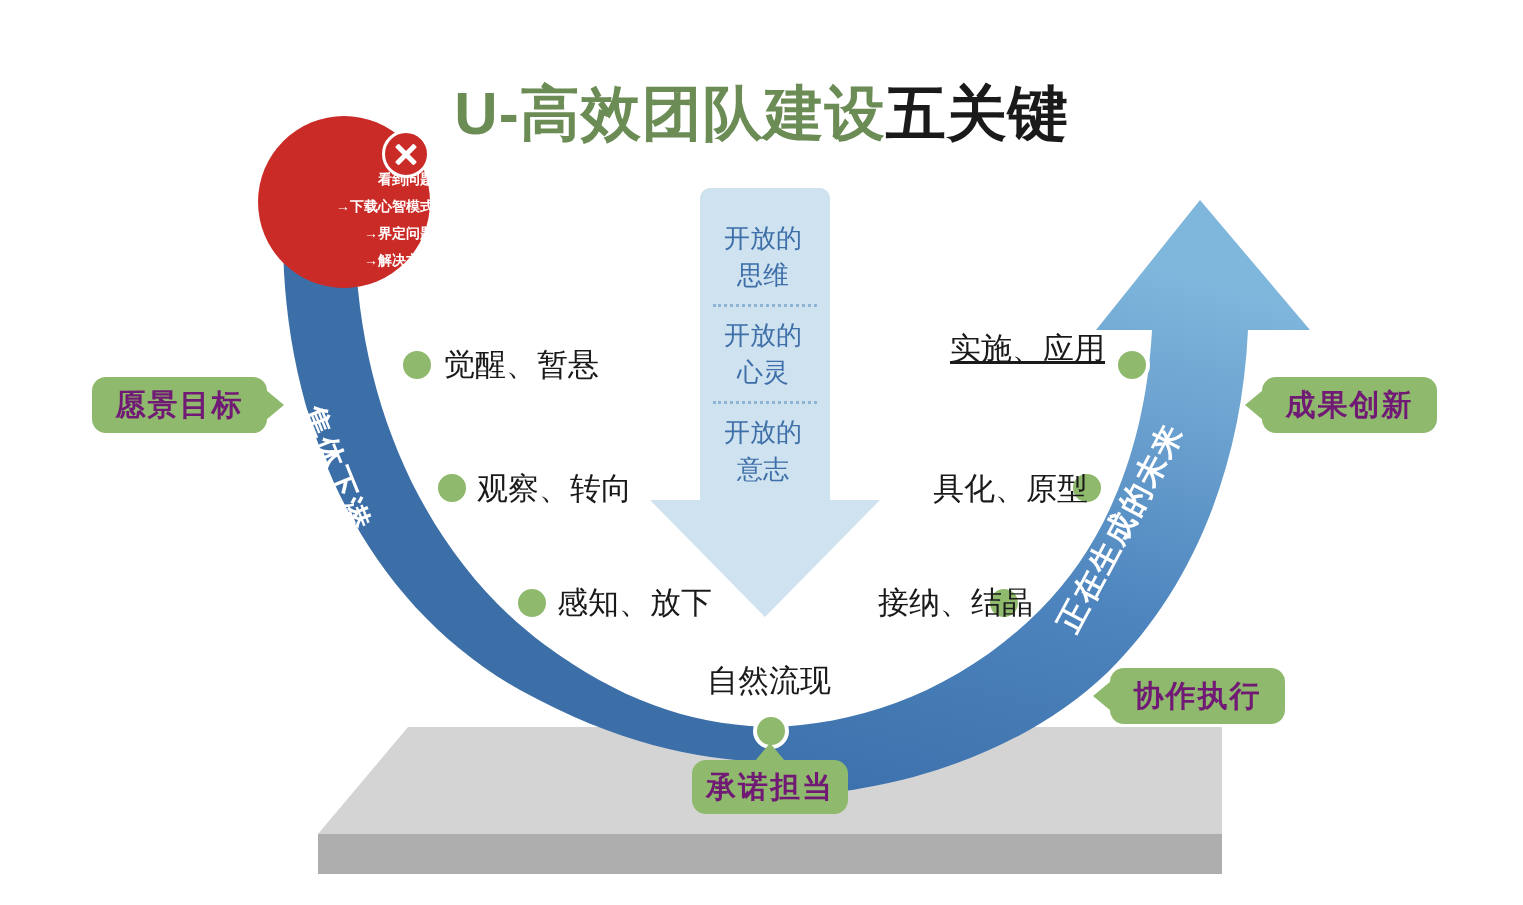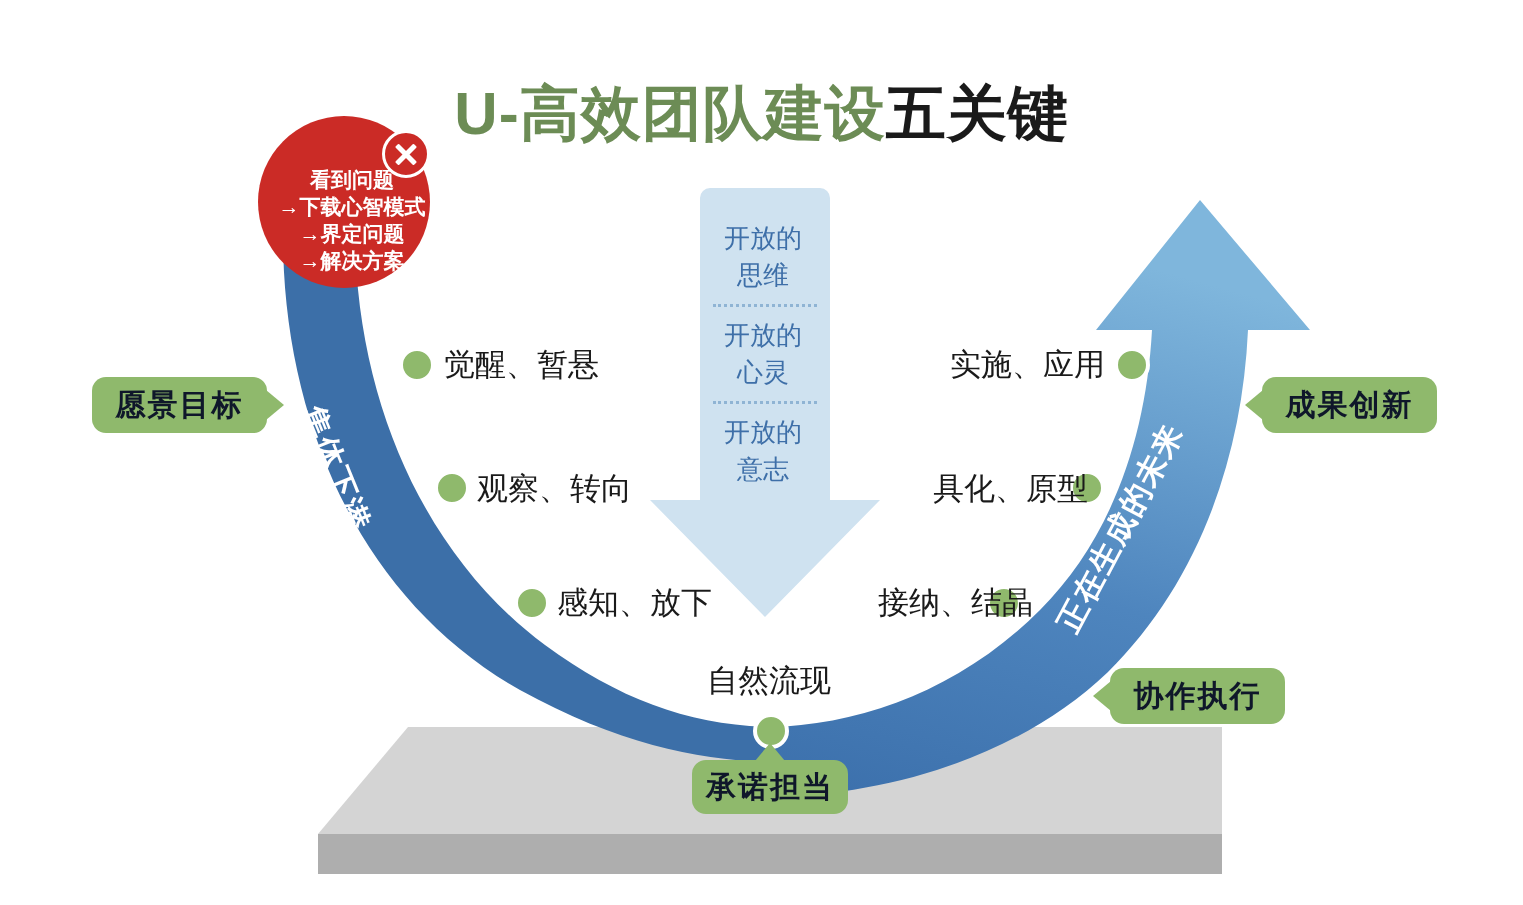--- a/index.html
+++ b/index.html
@@ -51,24 +51,24 @@
     border-radius: 50%;
     background: #CB2B26;
     box-sizing: border-box;
   }
   .red-circle-text {
     position: absolute;
     left: 262px;
     top: 166px;
     width: 172px;
     color: #ffffff;
-    font-size: 21px;
+    font-size: 14px;
     line-height: 27px;
     font-weight: bold;
-    text-align: center;
+    text-align: right;
     padding-left: 8px;
     box-sizing: border-box;
   }
   .red-circle-text div { white-space: nowrap; }
 
   .x-badge {
     position: absolute;
     left: 382px;
     top: 130px;
     width: 48px;
@@ -151,21 +151,21 @@
     border-radius: 50%;
     background: #8FB96C;
     border: 4px solid #ffffff;
     box-sizing: content-box;
   }
 
   
   .badge {
     position: absolute;
     background: #8FB96C;
-    color: #0f172a;
+    color: #701a75;
     font-size: 30px;
     font-weight: bold;
     border-radius: 14px;
     display: flex;
     align-items: center;
     justify-content: center;
     letter-spacing: 2px;
     white-space: nowrap;
     box-sizing: border-box;
   }
@@ -289,21 +289,21 @@
   <div class="dot" style="left:434px; top:470px;"></div>
   <div class="stage-label" style="left:477px; top:473px;">观察、转向</div>
 
   <div class="dot" style="left:514px; top:585px;"></div>
   <div class="stage-label" style="left:557px; top:587px;">感知、放下</div>
 
   <div class="stage-label" style="left:707px; top:665px;">自然流现</div>
   <div class="dot" style="left:753px; top:713px;"></div>
 
   <div class="dot" style="left:1114px; top:347px;"></div>
-  <div class="stage-label" style="left:950px; top:349px;">实施、应用</div>
+  <div class="stage-label" style="left:950px; top:333px;text-decoration:underline;">实施、应用</div>
 
   <div class="dot" style="left:1069px; top:470px;"></div>
   <div class="stage-label" style="left:913px; top:473px;margin-left:20px;">具化、原型</div>
 
   <div class="dot" style="left:986px; top:585px;"></div>
   <div class="stage-label" style="left:878px; top:587px;text-align:right;">接纳、结晶</div>
 
   <div class="badge" style="left:92px; top:377px; width:175px; height:56px;">
     <span>愿景目标</span>
     <span class="notch notch-right"></span>

